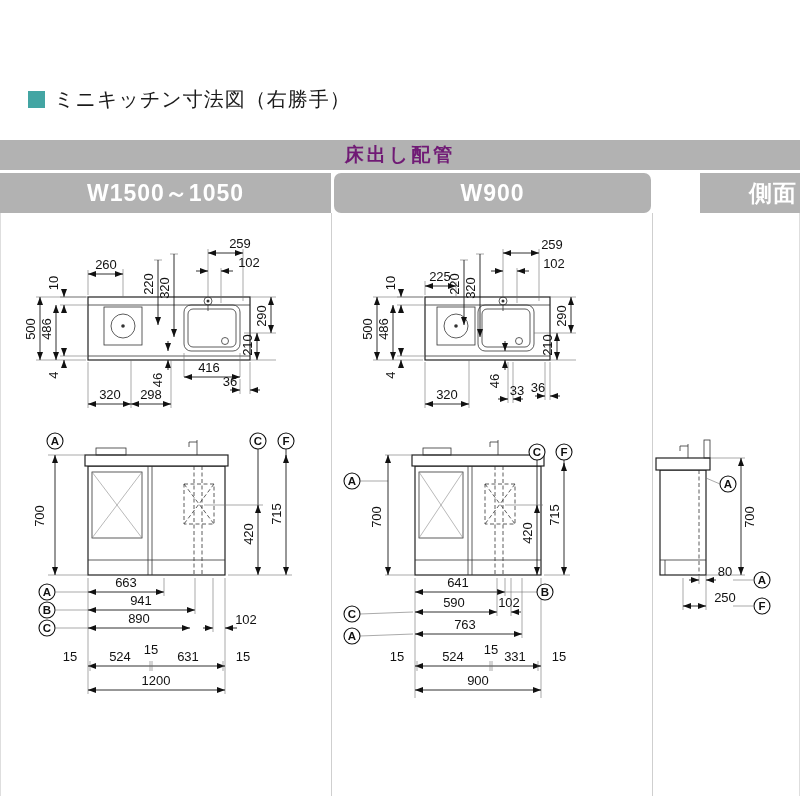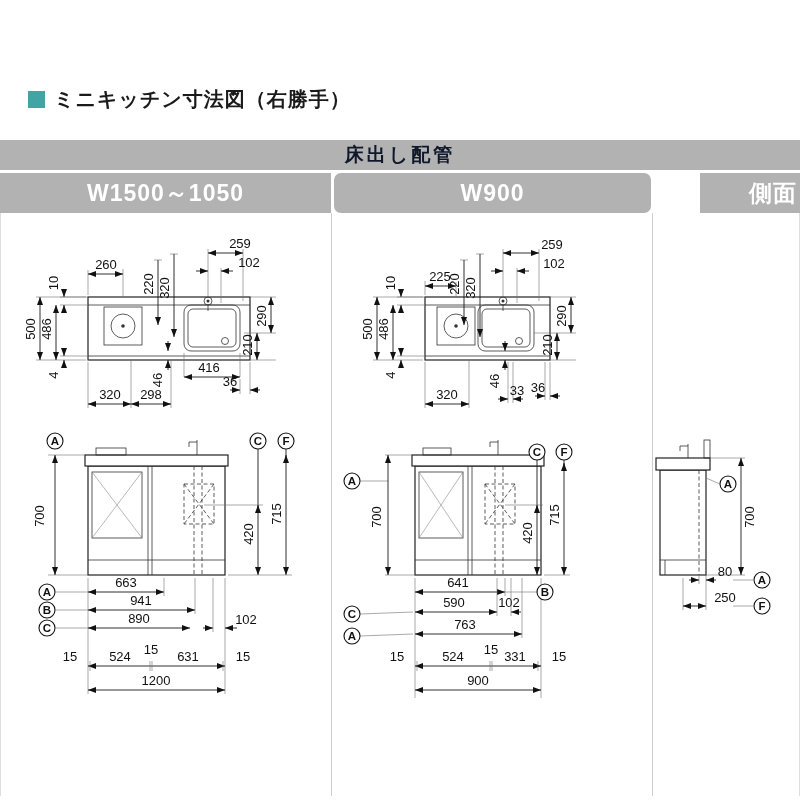--- a/index.html
+++ b/index.html
@@ -1,23 +1,23 @@
 <!DOCTYPE html>
 <html style="--accent: #43a5a3; --hdr: #b2b2b2;"><head>
 <meta charset="utf-8">
 <style>
   * { margin:0; padding:0; box-sizing:border-box; }
   html,body { width:800px; height:800px; background:#fff; font-family:"Liberation Sans",sans-serif; position:relative; overflow:hidden; }
 
   .title-row { position:absolute; left:28px; top:86px; display:flex; align-items:center; gap:9px; }
   .title-sq  { width:17px; height:17px; background:var(--accent,#43a5a3); }
-  .title-text{ font-size:20px; font-weight:bold; color:#1a1a1a; letter-spacing:1px; }
+  .title-text{ font-size:20px; font-weight:normal; color:#1a1a1a; letter-spacing:1px; }
 
   .bar1 { position:absolute; left:0; top:140px; width:800px; height:30px;
-          background:var(--hdr,#b2b2b2); color:#0f172a; font-size:19px; font-weight:bold;
+          background:var(--hdr,#b2b2b2); color:#701a75; font-size:19px; font-weight:bold;
           display:flex; align-items:center; justify-content:center; letter-spacing:3px; }
   .bar2 { position:absolute; top:173px; height:40px; background:var(--hdr,#b2b2b2);
           color:#fff; font-weight:bold; font-size:23px; letter-spacing:1px;
           display:flex; align-items:center; justify-content:center; }
   .c1 { left:0;     width:331px;text-align:center; }
   .c2 { left:334px; width:317px;border-radius:7px; }
   .c3 { left:676px; width:146px;margin-left:24px; }
 
   .sep { position:absolute; top:213px; bottom:4px; width:1px; background:#cfcfcf; }
   .sepL { left:331px; } .sepR { left:652px; }

